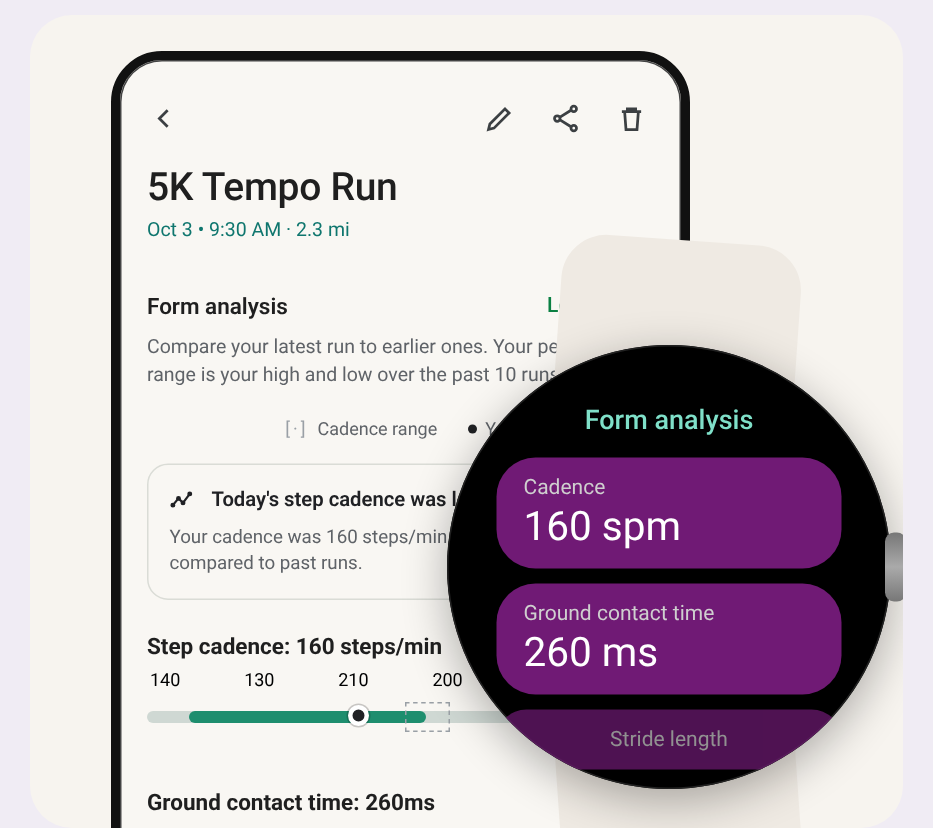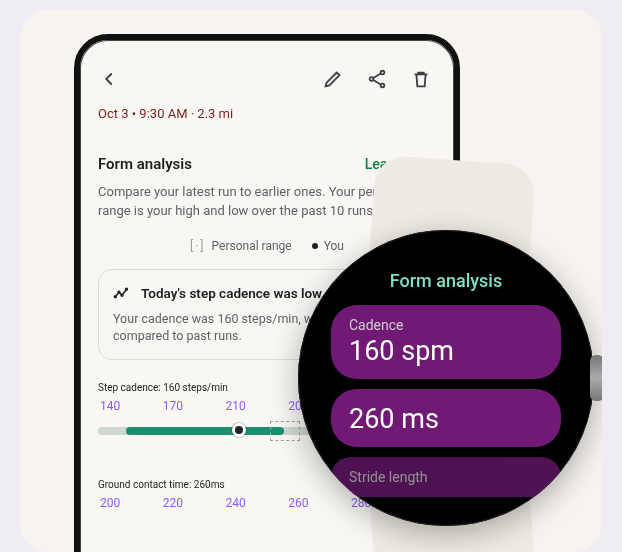--- a/index.html
+++ b/index.html
@@ -4,52 +4,52 @@
 <style>
 *{margin:0;padding:0;box-sizing:border-box;font-family:'Google Sans',Roboto,-apple-system,sans-serif}
 body{background:#f0ecf4;width:622px;height:552px;overflow:hidden;position:relative}
 .card{position:absolute;left:20px;top:10px;right:20px;bottom:0;background:#f7f4ef;border-radius:28px;overflow:hidden}
 .phone{position:absolute;left:54px;top:24px;width:386px;height:800px;background:#f9f7f3;border-radius:34px;border:6px solid #111;box-shadow:0 0 0 1px #444 inset;padding:18px 18px 0 18px;overflow:hidden}
 .topbar{display:flex;align-items:center;justify-content:space-between;height:42px}
 .topbar .actions{display:flex;gap:22px;align-items:center;margin-right:4px}
 .ico{width:22px;height:22px;color:#3c4043;display:inline-flex}
 .ico svg{width:100%;height:100%}
 h1.title{font-size:26px;font-weight:500;color:#1f1f1f;margin-top:10px;letter-spacing:-0.2px}
-.subtitle{font-size:13px;color:#7f1d1d;margin-top:6px}
+.subtitle{font-size:13px;color:#0f766e;margin-top:6px}
 .section-head{display:flex;justify-content:space-between;align-items:center;margin-top:34px}
 .section-head .label{font-size:15px;font-weight:600;color:#1f1f1f}
 .section-head .link{font-size:14px;color:#0b8043;font-weight:500}
 .desc{font-size:13px;color:#5f6368;margin-top:10px;line-height:1.45}
 .legend{display:flex;gap:20px;justify-content:center;margin-top:18px;font-size:12px;color:#5f6368}
 .legend .item{display:flex;align-items:center;gap:6px}
 .legend .dot-bracket{letter-spacing:2px;color:#9aa0a6}
 .legend .dot{width:6px;height:6px;background:#202124;border-radius:50%;display:inline-block}
 .insight-box{border:1px solid #dadcd6;border-radius:14px;padding:14px 14px;margin-top:16px}
 .insight-head{display:flex;align-items:center;gap:10px;font-size:13.5px;font-weight:600;color:#202124}
 .insight-head .trend-ico{width:18px;height:18px}
 .insight-body{font-size:12.5px;color:#5f6368;margin-top:8px;line-height:1.4}
-.metric-title{font-size:10px;font-weight:400;color:#1f1f1f;margin-top:22px}
+.metric-title{font-size:15px;font-weight:700;color:#1f1f1f;margin-top:22px}
 .scale{position:relative;height:58px;margin-top:6px}
-.scale .ticks{display:flex;justify-content:space-between;font-size:12px;color:#8b5cf6;padding:0 2px}
+.scale .ticks{display:flex;justify-content:space-between;font-size:12px;color:#000000;padding:0 2px}
 .scale .track{position:absolute;left:0;right:0;top:28px;height:8px;background:#cfd8d3;border-radius:4px}
 .scale .range{position:absolute;top:28px;height:8px;background:#1e8e6e;border-radius:4px}
 .scale .you{position:absolute;top:24px;width:14px;height:14px;background:#202124;border:3px solid #fff;border-radius:50%;transform:translateX(-50%);box-shadow:0 0 0 1px rgba(0,0,0,0.2)}
 .scale .bracket{position:absolute;top:22px;width:30px;height:20px;border:1px dashed #9aa0a6}
 
 .watch-band-top{position:absolute;right:70px;top:150px;width:160px;height:120px;background:#efeae3;border-radius:30px 30px 0 0;transform:rotate(4deg)}
 .watch-band-bot{position:absolute;right:70px;top:460px;width:160px;height:120px;background:#efeae3;border-radius:0 0 30px 30px;transform:rotate(-4deg)}
 .watch{position:absolute;right:8px;top:220px;width:296px;height:296px;background:#000;border-radius:50%;box-shadow:0 0 0 1px #222 inset,0 8px 30px rgba(0,0,0,0.3)}
 .crown{position:absolute;right:-10px;top:50%;transform:translateY(-50%);width:14px;height:46px;background:linear-gradient(#777,#aaa,#777);border-radius:6px}
 .watch-face{position:absolute;inset:0;border-radius:50%;padding:40px 26px;display:flex;flex-direction:column;align-items:center;overflow:hidden}
 .watch-title{color:#7fe0c9;font-size:18px;font-weight:500;margin-bottom:14px}
 .pill{background:#701a75;border-radius:26px;padding:12px 18px;width:230px;margin-bottom:10px}
 .pill .lbl{color:#cfcfcf;font-size:14px}
 .pill .val{color:#fff;font-size:27px;font-weight:400;margin-top:2px}
 .pill.fade{opacity:0.7}
-.pill.fade .lbl{color:#cfcfcf}
+.pill.fade .lbl{text-align:center;color:#cfcfcf}
 </style>
 </head>
 <body>
 
 <div class="card">
 
   <div class="phone">
     <div class="topbar">
       <span class="ico">
         <svg viewBox="0 0 24 24" fill="none" stroke="currentColor" stroke-width="2">
@@ -71,32 +71,33 @@
             </svg>
         </span>
         <span class="ico">
           <svg viewBox="0 0 24 24" fill="none" stroke="currentColor" stroke-width="2">
               <path d="M5 7h14M9 7V5h6v2M7 7l1 13h8l1-13"></path>
             </svg>
         </span>
       </div>
     </div>
 
+    <h1 class="title">5K Tempo Run</h1>
     <div class="subtitle">Oct 3 • 9:30 AM  · 2.3 mi</div>
 
     <div class="section-head">
       <span class="label">Form analysis</span>
       <span class="link">Learn more</span>
     </div>
     <div class="desc">Compare your latest run to earlier ones. Your personal range is your high and low over the past 10 runs.</div>
 
     <div class="legend">
       <span class="item">
           <span class="dot-bracket">[·]</span>
-          <span>Personal range</span>
+          <span>Cadence range</span>
         </span>
       <span class="item">
           <span class="dot"></span>
           <span>You</span>
         </span>
     </div>
 
     <div class="insight-box">
       <div class="insight-head">
         <span class="trend-ico">
@@ -110,21 +111,21 @@
         </span>
         <span>Today's step cadence was low</span>
       </div>
       <div class="insight-body">Your cadence was 160 steps/min, which is low compared to past runs.</div>
     </div>
 
     <div class="metric-title">Step cadence: 160 steps/min</div>
     <div class="scale">
       <div class="ticks">
         <span>140</span>
-        <span>170</span>
+        <span>130</span>
         <span>210</span>
         <span>200</span>
         <span>180</span>
         <span>190</span>
       </div>
       <div class="track"></div>
       <div class="range" id="cadence-range" style="left: 8.33333%; width: 46.6667%;"></div>
       <div class="bracket" id="cadence-bracket" style="left: 51%;"></div>
       <div class="you" id="cadence-you" style="left: 41.6667%;"></div>
     </div>
@@ -146,20 +147,21 @@
   <div class="watch-band-bot"></div>
   <div class="watch">
     <div class="crown"></div>
     <div class="watch-face">
       <div class="watch-title">Form analysis</div>
       <div class="pill">
         <div class="lbl">Cadence</div>
         <div class="val">160 spm</div>
       </div>
       <div class="pill">
+        <div class="lbl">Ground contact time</div>
         <div class="val">260 ms</div>
       </div>
       <div class="pill fade">
         <div class="lbl">Stride length</div>
       </div>
     </div>
   </div>
 
 </div>
 

